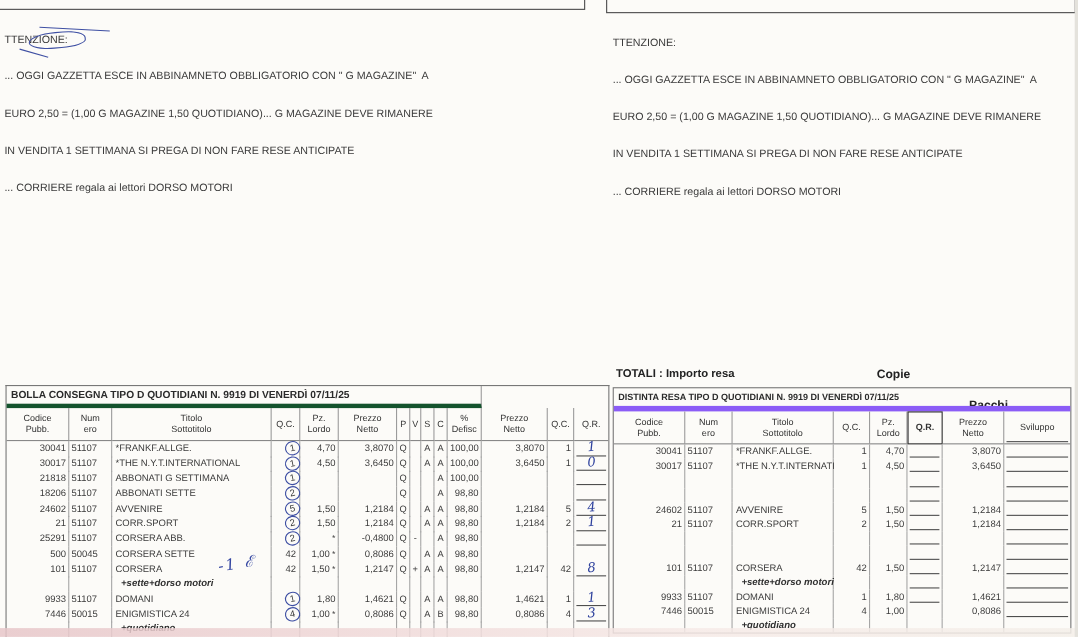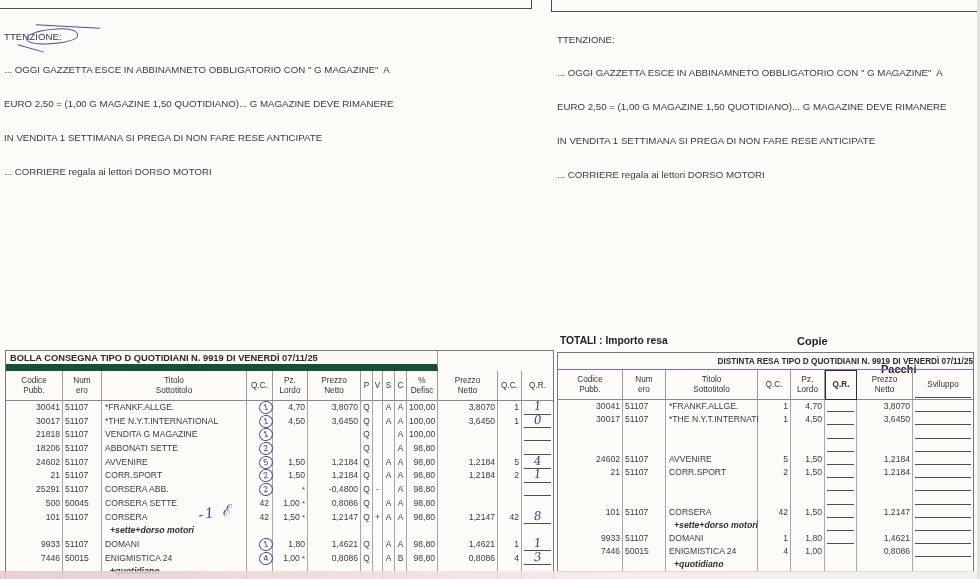--- a/index.html
+++ b/index.html
@@ -25,21 +25,21 @@
     border-radius:55% 45% 50% 50%/60% 55% 45% 55%;transform:rotate(-5deg);}
   #pen-stroke-gazzetta{left:36px;top:20px;width:64px;height:6px;border-bottom:1.6px solid #3e4fa3;transform:rotate(3deg);}
   #pen-stroke-vendita{left:18px;top:43px;width:27px;height:5px;border-bottom:1.5px solid #3e4fa3;transform:rotate(16deg);}
   #pen-note-corsera{left:198px;top:502px;color:#3547a2;font-size:14px;font-style:italic;
     font-family:"DejaVu Serif",serif;transform:rotate(-9deg);letter-spacing:2px;}
 
   
   #left-table{position:absolute;left:5px;top:350px;width:547px;height:230px;
     border:1.2px solid #777;border-bottom:none;box-sizing:content-box;background:transparent;}
   #left-title-band{display:grid;grid-template-columns:432px 115px;height:20px;}
-  #left-title-band>div{border-right:1px solid #9b9b9b;border-bottom:7px solid #14532d;
+  #left-title-band>div{border-right:1px solid #9b9b9b;border-bottom:4px solid #14532d;
     box-sizing:border-box;display:flex;align-items:center;}
   #left-title{font-weight:bold;font-size:9.3px;color:#2b2b2b;padding-left:4px;white-space:nowrap;}
   #promemoria-title{font-weight:bold;font-size:7.8px;color:#2b2b2b;justify-content:center;border-right:none!important;}
   .lgrid{display:grid;grid-template-columns:57px 39px 145px 26px 35px 53px 12px 10px 12px 12px 31px 60px 24px 31px;}
   .lhead{height:30px;}
   .lrow{height:13.7px;line-height:13.5px;font-size:8.6px;}
   .hcell{border-right:1px solid #9b9b9b;border-bottom:1px solid #888;box-sizing:border-box;
     font-size:8.2px;line-height:9.3px;color:#333;text-align:center;white-space:pre-line;
     display:flex;align-items:center;justify-content:center;padding:1px 0;}
   .hcell:last-child{border-right:none;}
@@ -62,21 +62,21 @@
   .uline::after{content:"";position:absolute;left:2px;right:2px;bottom:1px;border-bottom:1.1px solid #4e4e4e;}
 
   
   #totali-row{position:absolute;left:560px;top:335px;width:415px;height:14px;}
   #totali-label{position:absolute;left:0;top:0;font-weight:bold;font-size:10.3px;color:#222;}
   #copie-label{position:absolute;left:237px;top:0;font-weight:bold;font-size:11px;color:#222;}
   #pacchi-label{position:absolute;left:321px;top:0;font-weight:bold;font-size:11px;color:#222;margin-top:28px;}
 
   #right-table{position:absolute;left:557px;top:352px;width:415px;
     border:1.2px solid #777;box-sizing:content-box;}
-  #right-title-band{height:16px;border-bottom:1px solid #8b5cf6;display:flex;align-items:center;justify-content:flex-end;}
+  #right-title-band{height:16px;border-bottom:5px solid #8b5cf6;display:flex;align-items:center;}
   #right-title{font-weight:bold;font-size:8.2px;color:#2b2b2b;padding-left:4px;white-space:nowrap;}
   .rgrid{display:grid;grid-template-columns:65px 43px 92px 33px 34px 32px 56px 60px;}
   .rhead{height:30px;}
   .rrow{height:13.2px;line-height:13px;font-size:8.6px;}
   .qrbox{border:1.5px solid #2e2e2e !important;font-weight:bold;}
 
   
   #bottom-tint{position:absolute;left:0;bottom:0;width:100%;height:8px;
     background:linear-gradient(to right,#e7c6c9 0%,#f0d9d9 35%,#f6eae7 65%,#f4efe9 100%);opacity:.85;}
   #right-edge{position:absolute;right:0;top:0;width:3px;height:100%;background:#e4e2dc;}
@@ -163,21 +163,21 @@
         <div class="cell c">A</div>
         <div class="cell c">A</div>
         <div class="cell r">100,00</div>
         <div class="cell r">3,6450</div>
         <div class="cell r">1</div>
         <div class="cell h uline"><div class="hand" style="display: inline-block;">0</div></div>
       </div>
       <div class="lgrid lrow">
         <div class="cell r">21818</div>
         <div class="cell l">51107</div>
-        <div class="cell t">VENDITA G MAGAZINE</div>
+        <div class="cell t">ABBONATI G SETTIMANA</div>
         <div class="cell q"><span class="circled">1</span></div>
         <div class="cell pz"></div>
         <div class="cell r"></div>
         <div class="cell c">Q</div>
         <div class="cell c"></div>
         <div class="cell c"></div>
         <div class="cell c">A</div>
         <div class="cell r">100,00</div>
         <div class="cell r"></div>
         <div class="cell r"></div>

